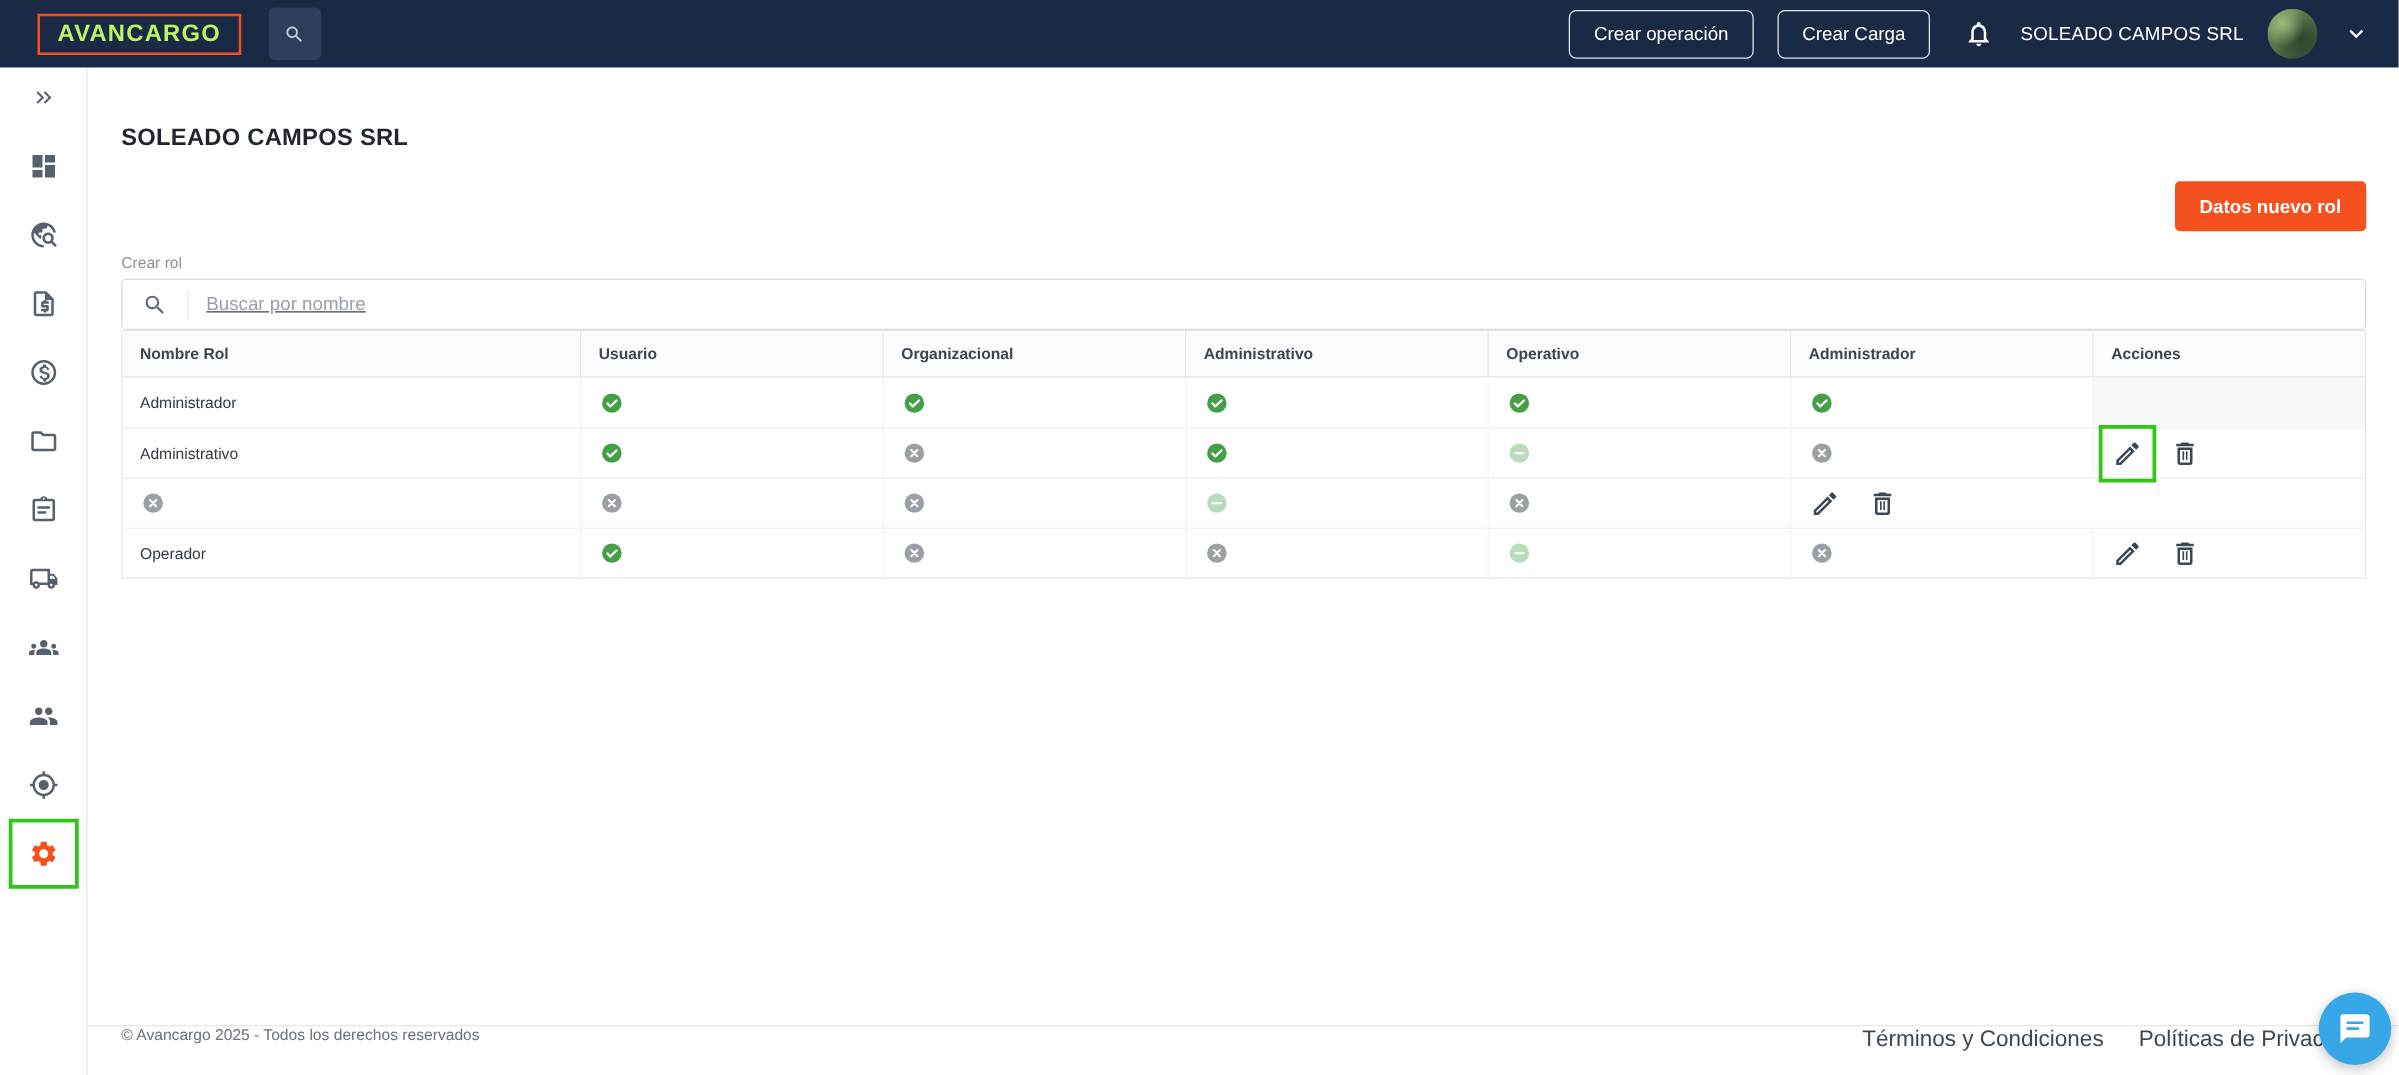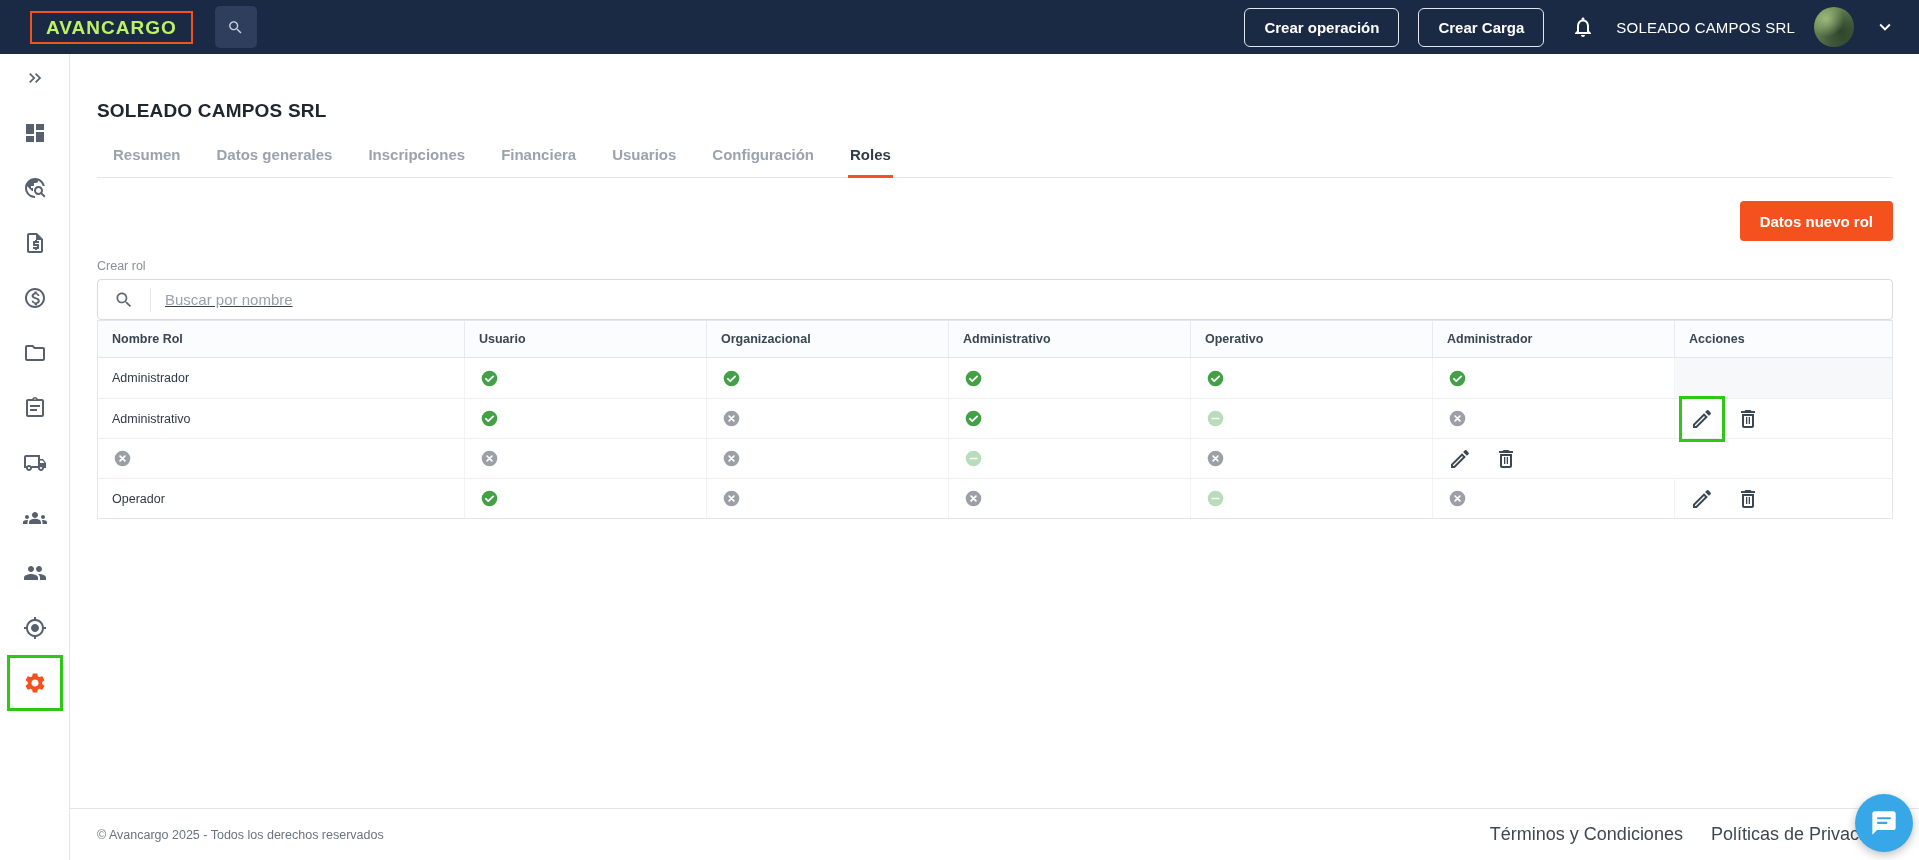--- a/index.html
+++ b/index.html
@@ -21,21 +21,21 @@
     letter-spacing:1px;padding:5px 14px;line-height:1;white-space:nowrap;cursor:pointer;
   }
   .topbar-search-btn{
     margin-left:22px;width:42px;height:42px;border:none;border-radius:5px;
     background:#2e3e5c;display:flex;align-items:center;justify-content:center;cursor:pointer;
   }
   .topbar-search-btn svg{width:17px;height:17px;fill:#c8d0dc;}
   .topbar-right{margin-left:auto;display:flex;align-items:center;gap:19px;}
   .btn-outline{
     background:transparent;border:1px solid #e3e7ee;border-radius:6px;color:#fff;
-    font-family:inherit;font-weight:bold;font-size:15px;padding:10px 19px;cursor:pointer;white-space:nowrap;
+    font-family:inherit;font-weight:normal;font-size:15px;padding:10px 19px;cursor:pointer;white-space:nowrap;
   }
   .bell{width:28px;height:28px;display:flex;align-items:center;justify-content:center;cursor:pointer;margin-left:6px;}
   .bell svg{width:24px;height:24px;fill:#fff;}
   .company-name{color:#fff;font-size:15px;letter-spacing:.2px;white-space:nowrap;}
   .avatar{
     width:40px;height:40px;border-radius:50%;cursor:pointer;
     background:
       radial-gradient(circle at 30% 30%, #9db97a, rgba(0,0,0,0) 45%),
       radial-gradient(circle at 68% 62%, #2e452c, rgba(0,0,0,0) 60%),
       linear-gradient(140deg,#7c9a63,#33482f);
@@ -106,22 +106,22 @@
   .cell-actions{gap:16px;padding-left:12px;}
   .cell-actions.muted{background:#f7f8fa;}
   .action-btn{
     width:30px;height:30px;border:none;background:transparent;padding:0;cursor:pointer;
     display:flex;align-items:center;justify-content:center;color:#3b4754;
   }
   .action-btn svg{width:24px;height:24px;fill:currentColor;}
   .action-btn.annotated{outline:3px solid var(--annotation);outline-offset:5px;}
   
   .footer{
-    position:absolute;left:70px;right:0;bottom:0;height:52px;border-top:1px solid #e6e6e9;
-    display:flex;align-items:center;padding:0 26px 0 27px;background:#fff;z-index:5;
+    position:absolute;left:70px;right:0;bottom:0;height:40px;border-top:1px solid #e6e6e9;
+    display:flex;align-items:flex-start;padding:0 26px 0 27px;background:#fff;z-index:5;
   }
   .copyright{font-size:12.5px;color:#6a737d;}
   .footer-links{margin-left:auto;display:flex;gap:28px;}
   .footer-link{font-size:18px;color:#3d4852;cursor:pointer;white-space:nowrap;}
   
   .chat-bubble{
     position:absolute;right:6px;bottom:8px;width:58px;height:58px;border-radius:50%;
     background:var(--chat);display:flex;align-items:center;justify-content:center;
     box-shadow:0 3px 10px rgba(0,0,0,.25);cursor:pointer;z-index:30;
   }
@@ -218,29 +218,20 @@
     <svg viewBox="0 0 24 24">
         <path d="M19.14,12.94c0.04-0.3,0.06-0.61,0.06-0.94c0-0.32-0.02-0.64-0.07-0.94l2.03-1.58c0.18-0.14,0.23-0.41,0.12-0.61 l-1.92-3.32c-0.12-0.22-0.37-0.29-0.59-0.22l-2.39,0.96c-0.5-0.38-1.03-0.7-1.62-0.94L14.4,2.81c-0.04-0.24-0.24-0.41-0.48-0.41 h-3.84c-0.24,0-0.43,0.17-0.47,0.41L9.25,5.35C8.66,5.59,8.12,5.92,7.63,6.29L5.24,5.33c-0.22-0.08-0.47,0-0.59,0.22L2.74,8.87 C2.62,9.08,2.66,9.34,2.86,9.48l2.03,1.58C4.84,11.36,4.8,11.69,4.8,12s0.02,0.64,0.07,0.94l-2.03,1.58 c-0.18,0.14-0.23,0.41-0.12,0.61l1.92,3.32c0.12,0.22,0.37,0.29,0.59,0.22l2.39-0.96c0.5,0.38,1.03,0.7,1.62,0.94l0.36,2.54 c0.05,0.24,0.24,0.41,0.48,0.41h3.84c0.24,0,0.44-0.17,0.47-0.41l0.36-2.54c0.59-0.24,1.13-0.56,1.62-0.94l2.39,0.96 c0.22,0.08,0.47,0,0.59-0.22l1.92-3.32c0.12-0.22,0.07-0.47-0.12-0.61L19.14,12.94z M12,15.6c-1.98,0-3.6-1.62-3.6-3.6 s1.62-3.6,3.6-3.6s3.6,1.62,3.6,3.6S13.98,15.6,12,15.6z"></path>
       </svg>
   </div>
 </nav>
 
 <main class="main">
   <div class="content">
     <h1 class="page-title" style="margin:0;">SOLEADO CAMPOS SRL</h1>
 
-    <div class="tabs">
-      <span class="tab">Resumen</span>
-      <span class="tab">Datos generales</span>
-      <span class="tab">Inscripciones</span>
-      <span class="tab">Financiera</span>
-      <span class="tab">Usuarios</span>
-      <span class="tab">Configuración</span>
-      <span class="tab active">Roles</span>
-    </div>
 
     <div class="actions-row">
       <button class="btn-primary">Datos nuevo rol</button>
     </div>
 
     <div class="search-label">Crear rol</div>
 
     <div class="search-box">
       <span class="mag">
         <svg viewBox="0 0 24 24">

